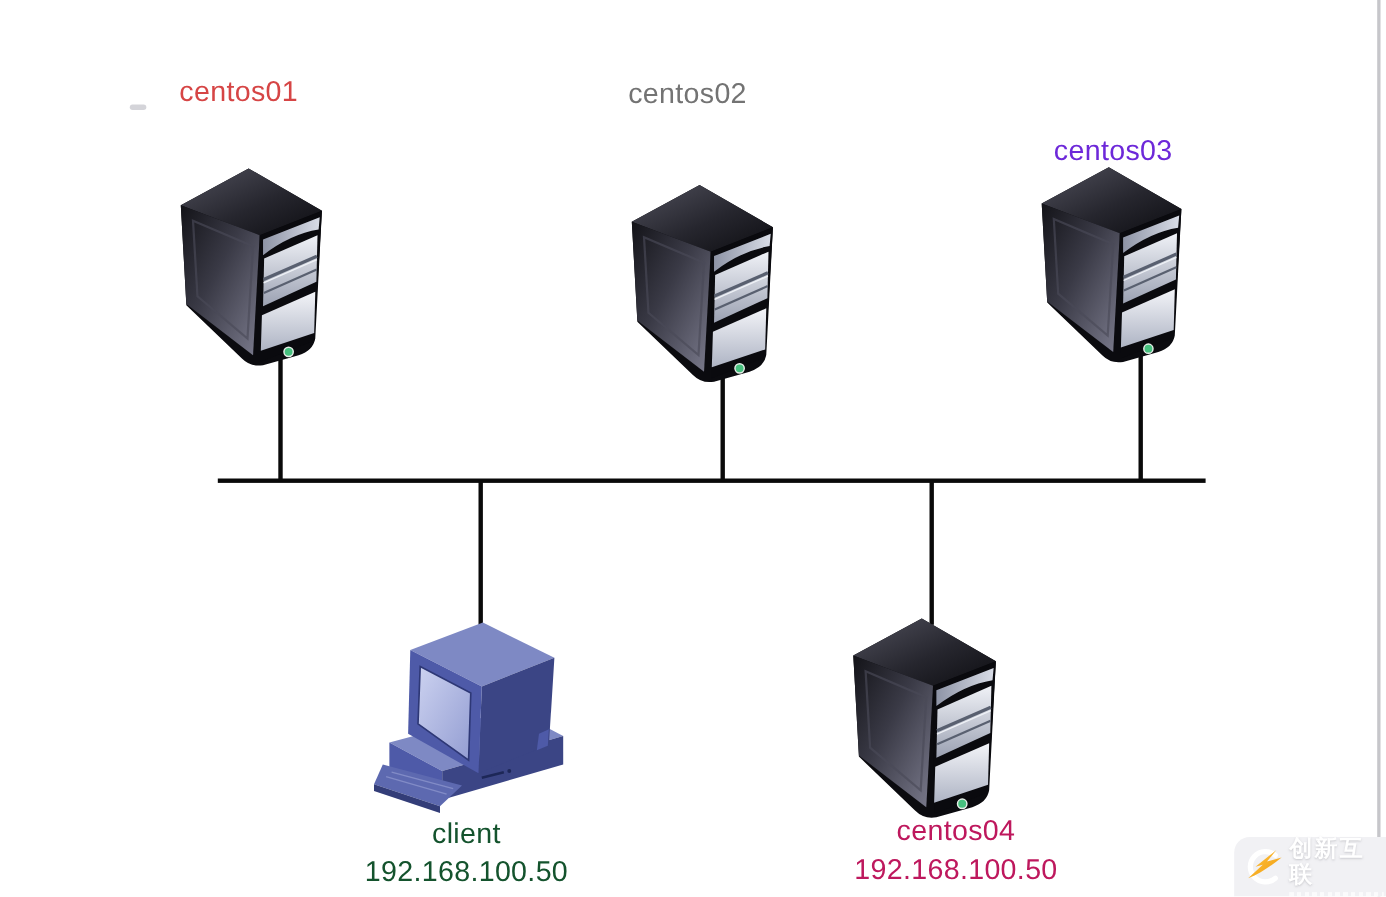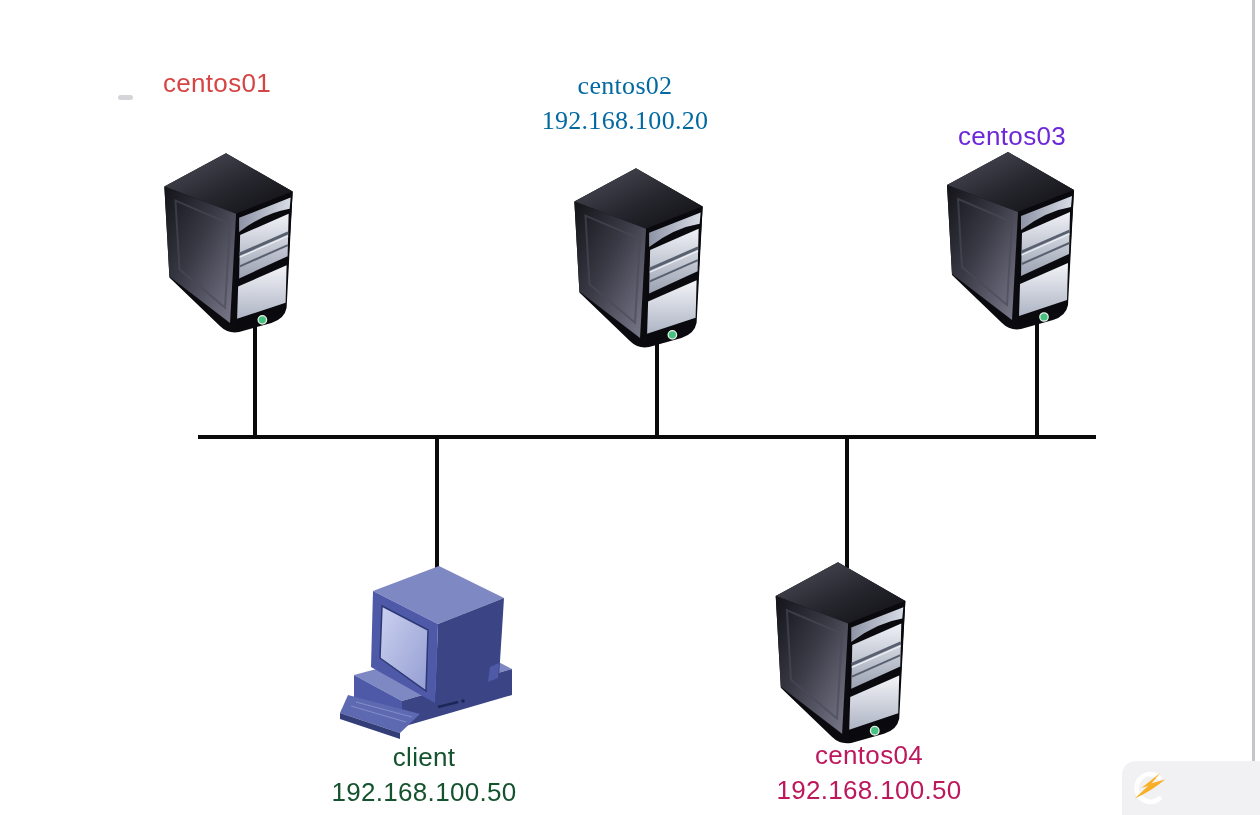--- a/index.html
+++ b/index.html
@@ -146,35 +146,38 @@
   <svg class="node-icon" style="left:759px;top:549px;width:160px;height:196px;" viewBox="0 0 152 192">
       <use href="#sym-server"></use>
     </svg>
   <svg class="node-icon" style="left:340px;top:553px;width:184px;height:186px;" viewBox="0 0 184 186">
       <use href="#sym-client"></use>
     </svg>
 
   <div class="node-label" style="left: 217px; top: 66px; color: rgb(214, 69, 69);">
     <div>centos01</div>
   </div>
-  <div class="node-label" style="left: 625px; top: 68px; color: #0369a1; font-family: Liberation Serif, serif;">
+  <div class="node-label" style="left: 625px; top: 68px; color: #737373;">
     <div>centos02</div>
-    <div>192.168.100.20</div>
   </div>
   <div class="node-label" style="left: 1012px; top: 72px; color: #6d28d9; margin-top: 47px;">
     <div>centos03</div>
   </div>
   <div class="node-label" style="left: 424px; top: 740px; color: #14532d;">
     <div>client</div>
     <div>192.168.100.50</div>
   </div>
   <div class="node-label" style="left: 869px; top: 738px; color: #be185d;">
     <div>centos04</div>
     <div>192.168.100.50</div>
   </div>
 
   <div class="watermark">
     <svg class="wm-logo" viewBox="0 0 40 40">
         <use href="#sym-cxlogo"></use>
       </svg>
+    <div class="wm-right">
+      <span class="wm-text">创新互联</span>
+      <span class="wm-strip"></span>
+    </div>
   </div>
 
 </div>
 
 </body></html>

